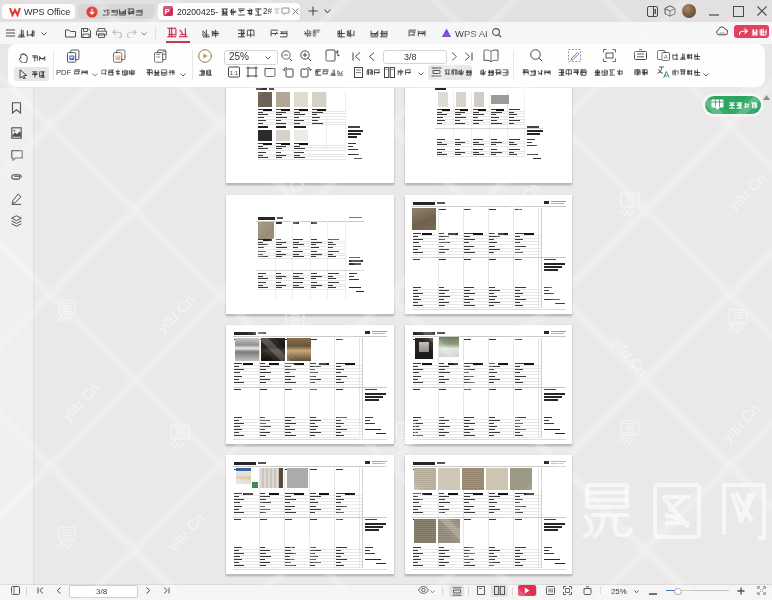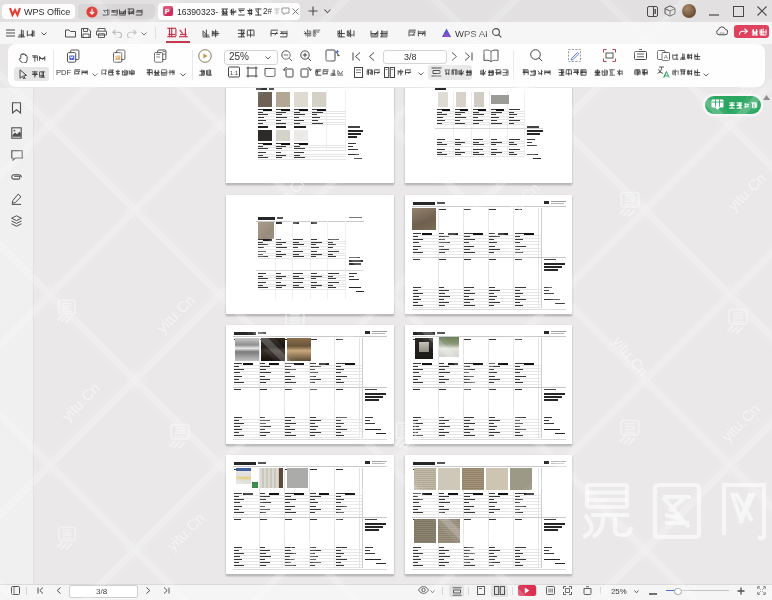--- a/index.html
+++ b/index.html
@@ -41,21 +41,21 @@
       <line x1="26.9" y1="0.9" x2="26.9" y2="6.9"></line>
       <line x1="31.0" y1="2.3" x2="28.9" y2="5.5"></line>
       <line x1="33.5" y1="3.9" x2="39.8" y2="3.9"></line>
       <line x1="33.5" y1="6.9" x2="39.8" y2="6.9"></line>
       <line x1="39.6" y1="1.4" x2="39.6" y2="6.4"></line>
       <line x1="34.3" y1="2.5" x2="39.0" y2="2.5"></line>
     </svg></div>
 <div style="position:absolute;left:158px;top:3px;width:142px;height:17px;background:#fdfdfd;border-radius:4px"></div>
 <div style="position:absolute;left:163px;top:6px;width:10px;height:10px;background:#d01f4e;border-radius:2px"></div>
 <div style="position:absolute;left:164.7px;top:7px;font:700 7.5px 'Liberation Sans',sans-serif;color:#fff;letter-spacing:0;white-space:nowrap;">P</div>
-<div style="position:absolute;left:177px;top:7px;font:400 8.6px 'Liberation Sans',sans-serif;color:#2b2b2b;letter-spacing:0;white-space:nowrap;">16390323-</div>
+<div style="position:absolute;left:177px;top:7px;font:400 8.6px 'Liberation Sans',sans-serif;color:#2b2b2b;letter-spacing:0;white-space:nowrap;">20200425-</div>
 <div style="position:absolute;left:220px;top:7.5px;line-height:0;"><svg width="43" height="8" viewBox="0 0 42.6 8.2" style="overflow:visible" stroke="#2b2b2b" stroke-width="0.90" stroke-linecap="butt">
       <line x1="0.8" y1="1.0" x2="7.4" y2="1.0"></line>
       <line x1="0.8" y1="4.1" x2="7.4" y2="4.1"></line>
       <line x1="0.8" y1="7.2" x2="7.4" y2="7.2"></line>
       <line x1="1.6" y1="5.6" x2="6.6" y2="5.6"></line>
       <line x1="2.5" y1="1.0" x2="2.5" y2="7.2"></line>
       <line x1="5.7" y1="1.0" x2="5.7" y2="7.2"></line>
       <line x1="1.5" y1="2.0" x2="3.7" y2="4.9"></line>
       <line x1="9.4" y1="4.1" x2="16.0" y2="4.1"></line>
       <line x1="12.7" y1="0.5" x2="12.7" y2="7.7"></line>

